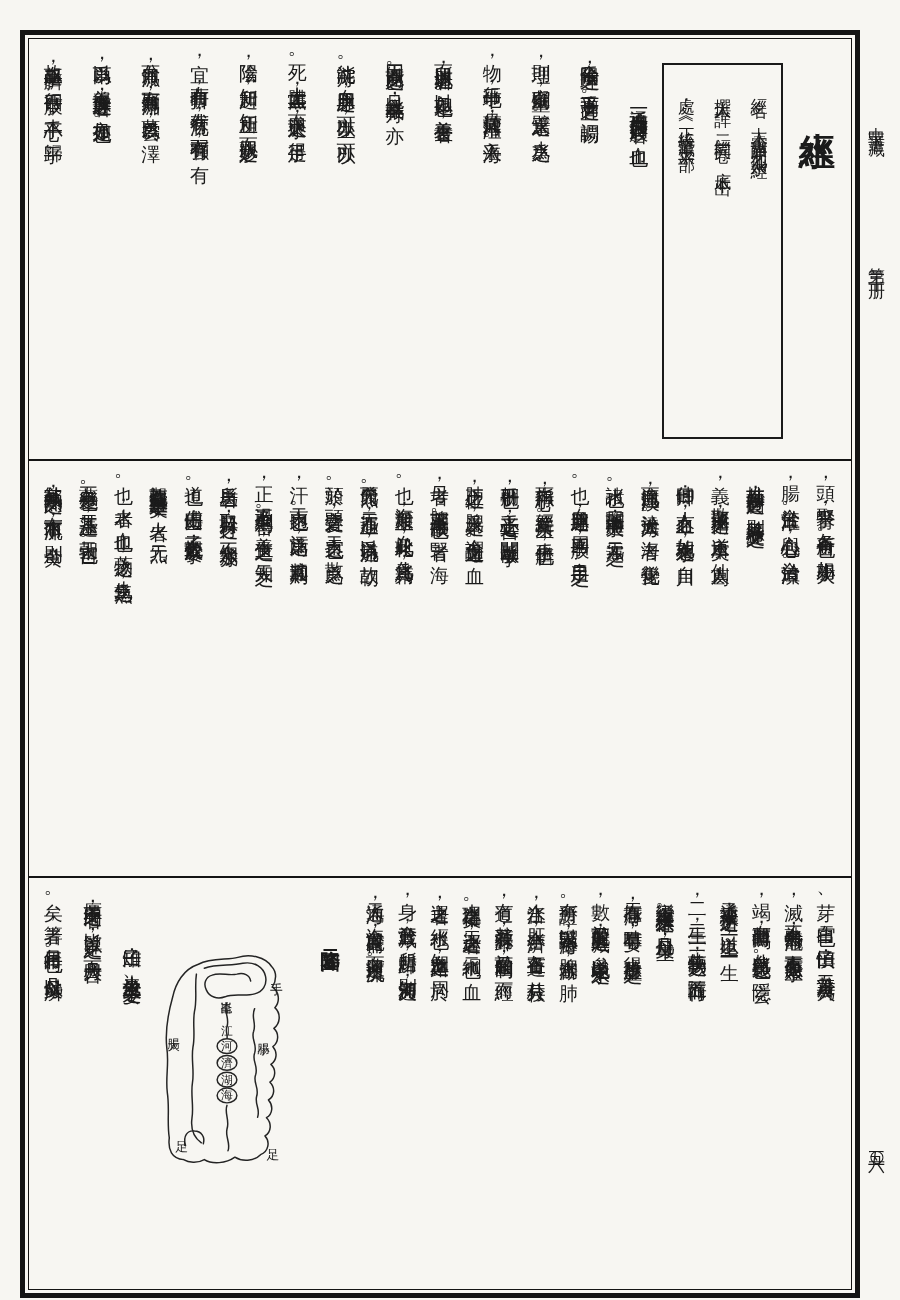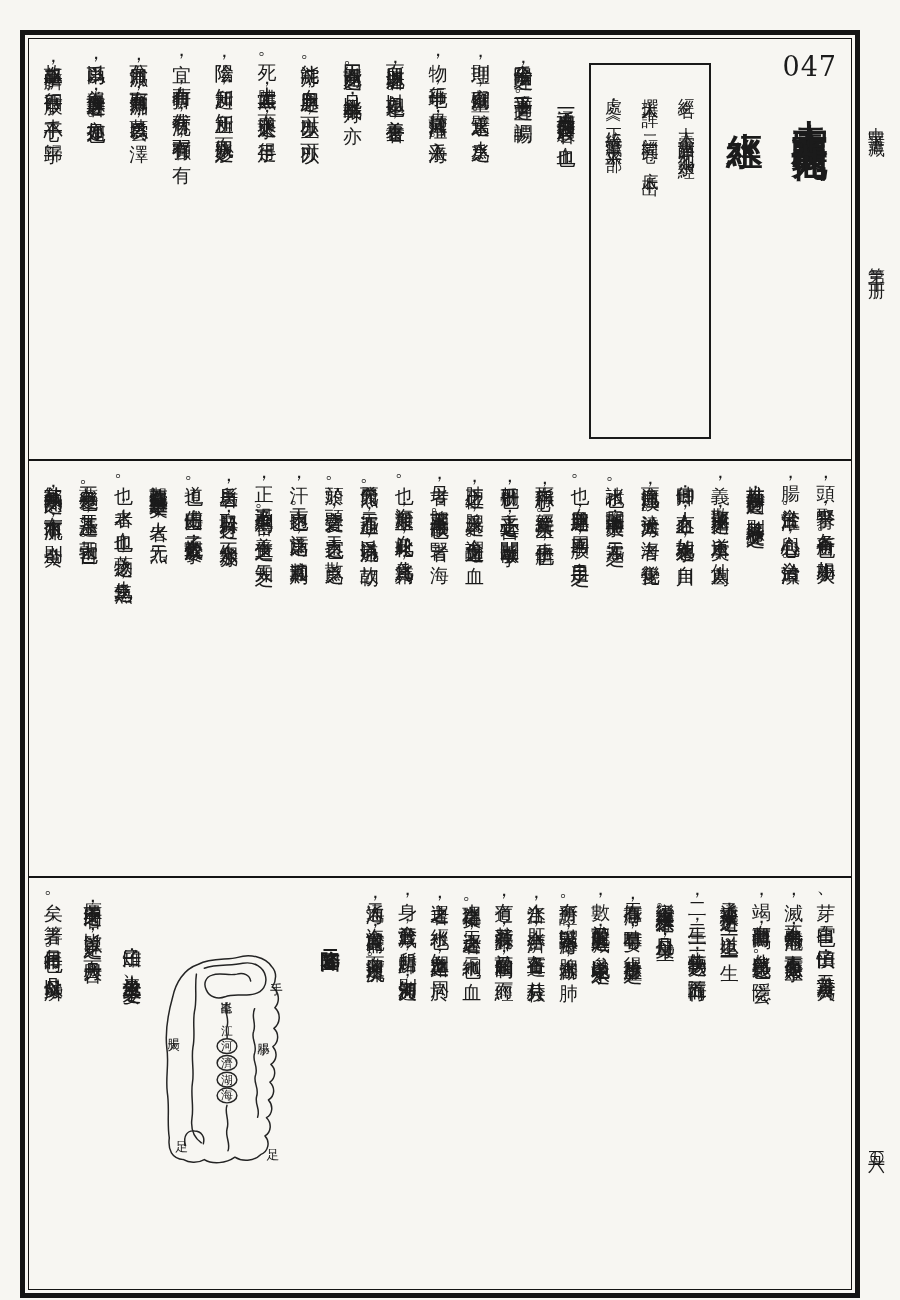--- a/index.html
+++ b/index.html
@@ -65,24 +65,20 @@
     <div class="margin-label series-1">中華道藏</div>
     <div class="margin-label series-2">第三十一册</div>
     <div class="margin-label folio">五六○</div>
   </div>
 
   <div class="frame">
     <div class="frame-inner">
 
       <div class="sec sec-top">
         <div class="title-group">
-          <div class="title-col">
-            <div class="catalog-num">047</div>
-            <div class="title-main">太上靈寶净明九仙</div>
-          </div>
           <div class="title-sub">水經</div>
         </div>
         <div class="colophon-box">
             <div class="vcol">經名：太上靈寶净明九仙水經。</div>
             <div class="vcol">撰人不詳。二經同卷。底本出</div>
             <div class="vcol">處：《正統道藏》太平部。</div>
           </div>
         <div class="cols cols-top">
             <div class="vcol">通乎一身而周行於四肢者，血也。</div>
             <div class="vcol">合乎陰陽之理，適乎高下之宜。調暢</div>

